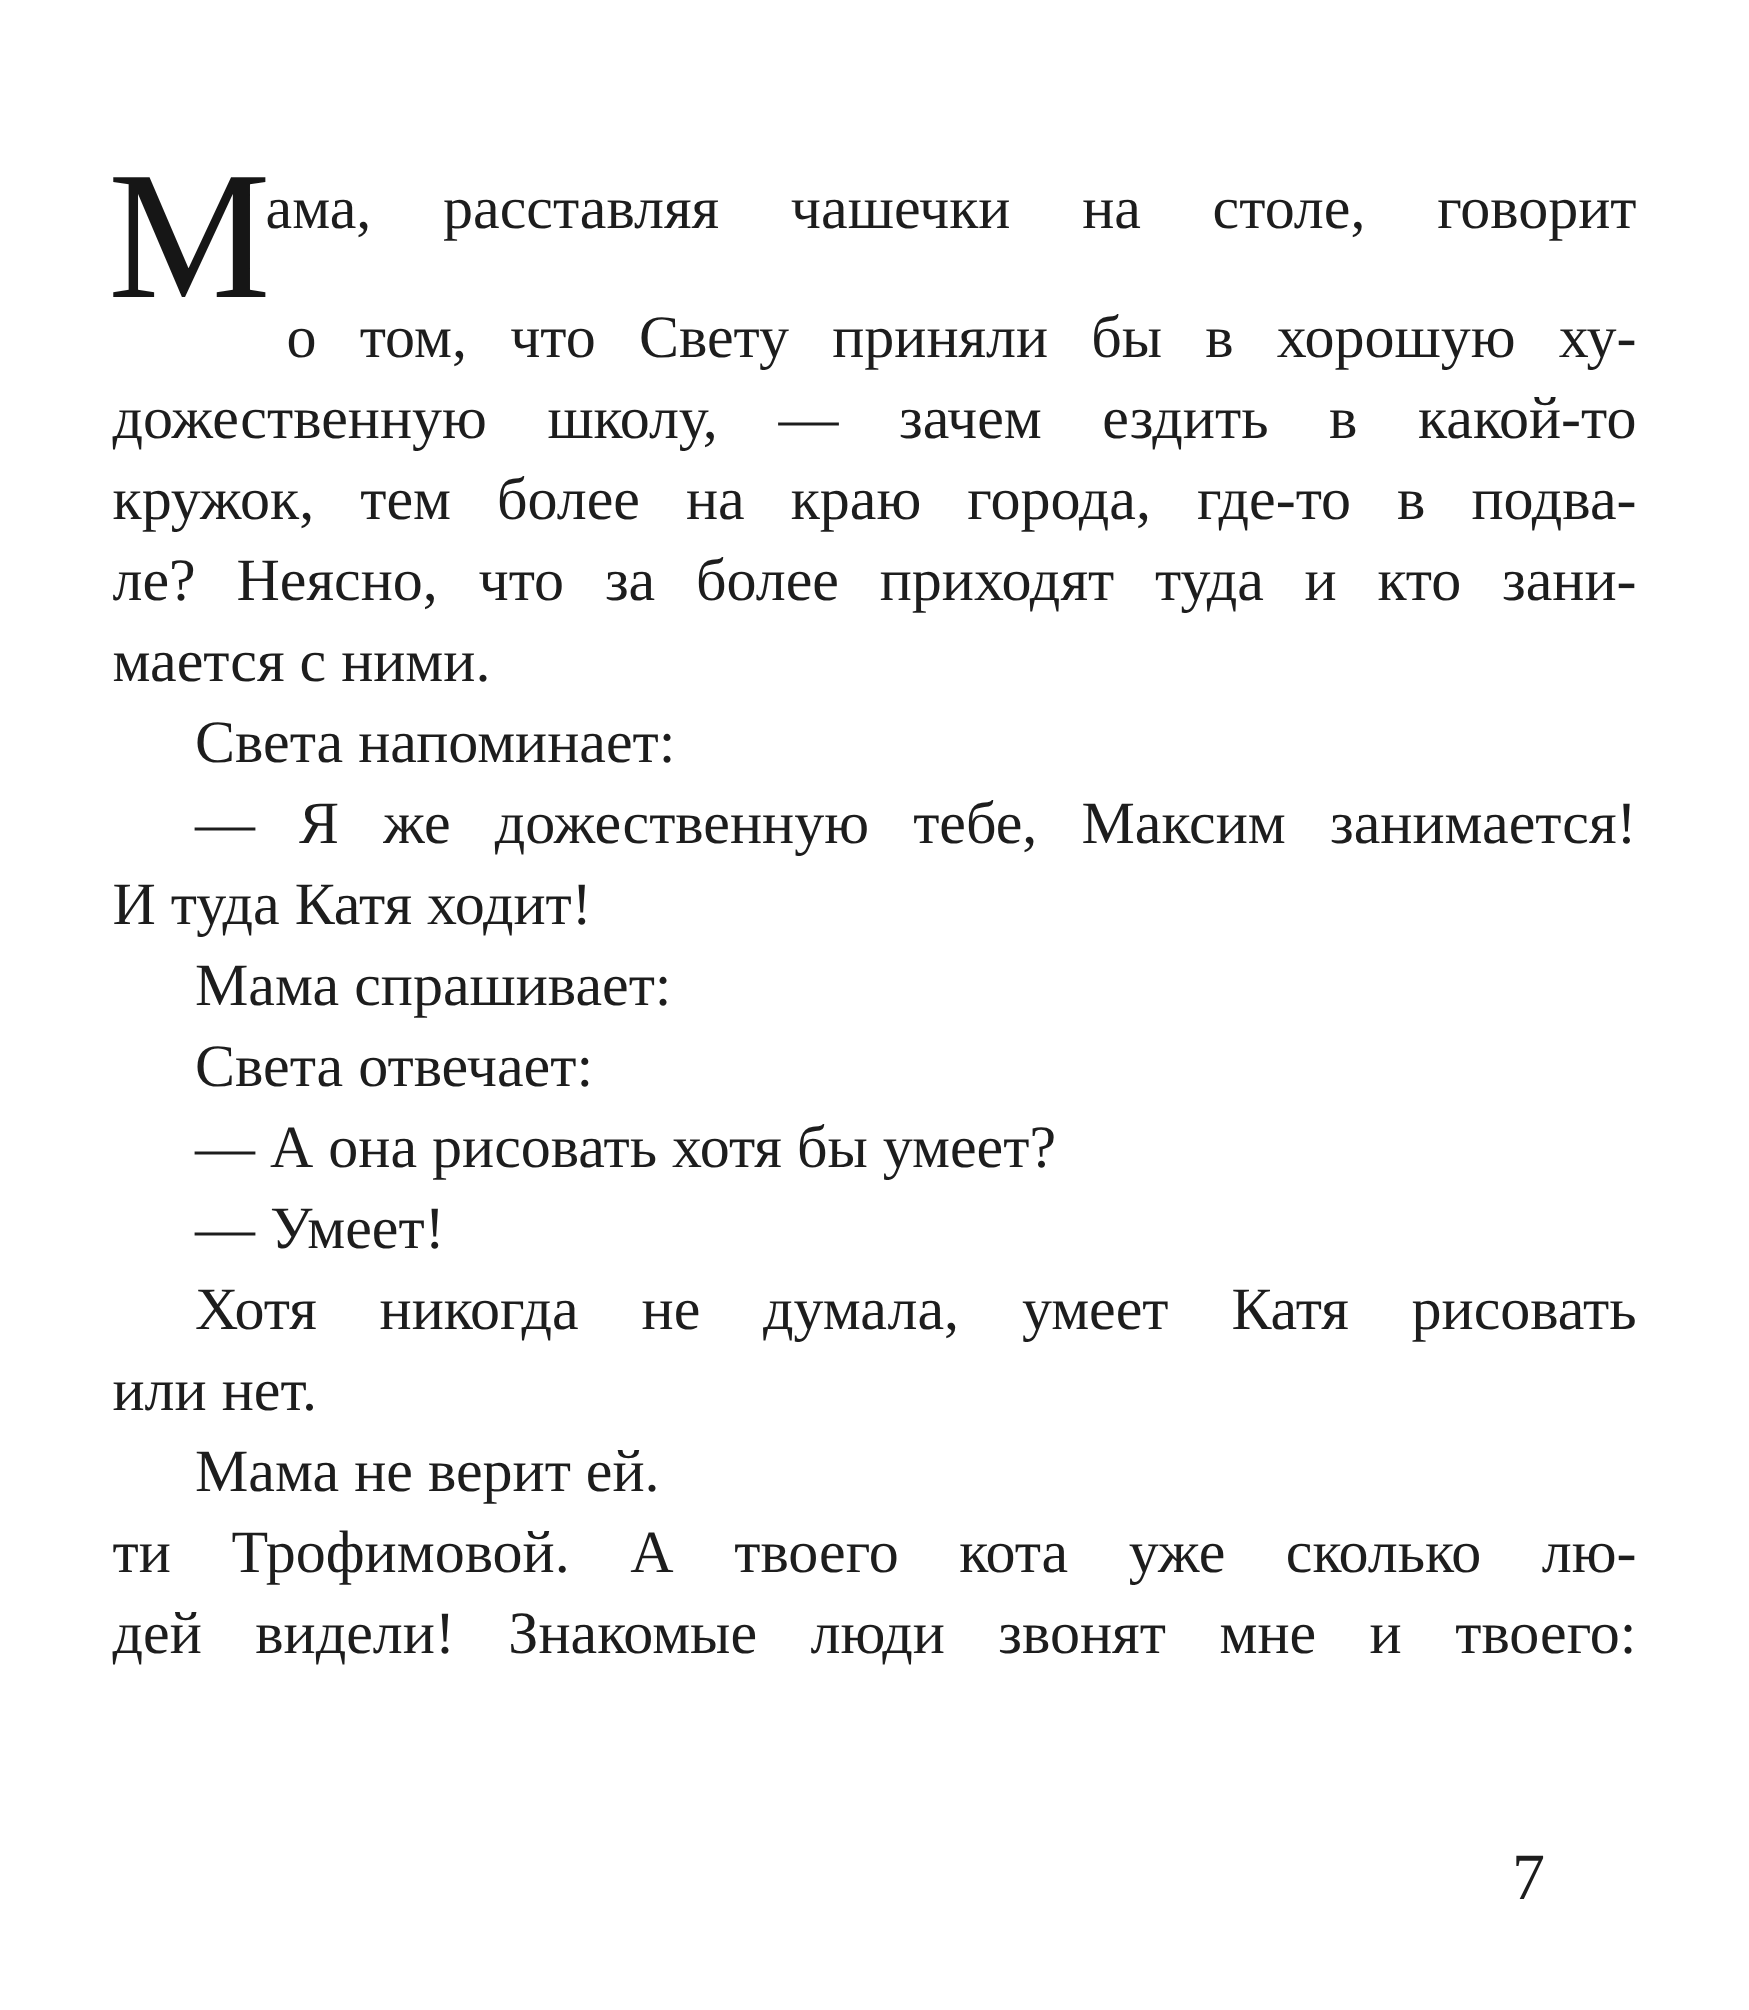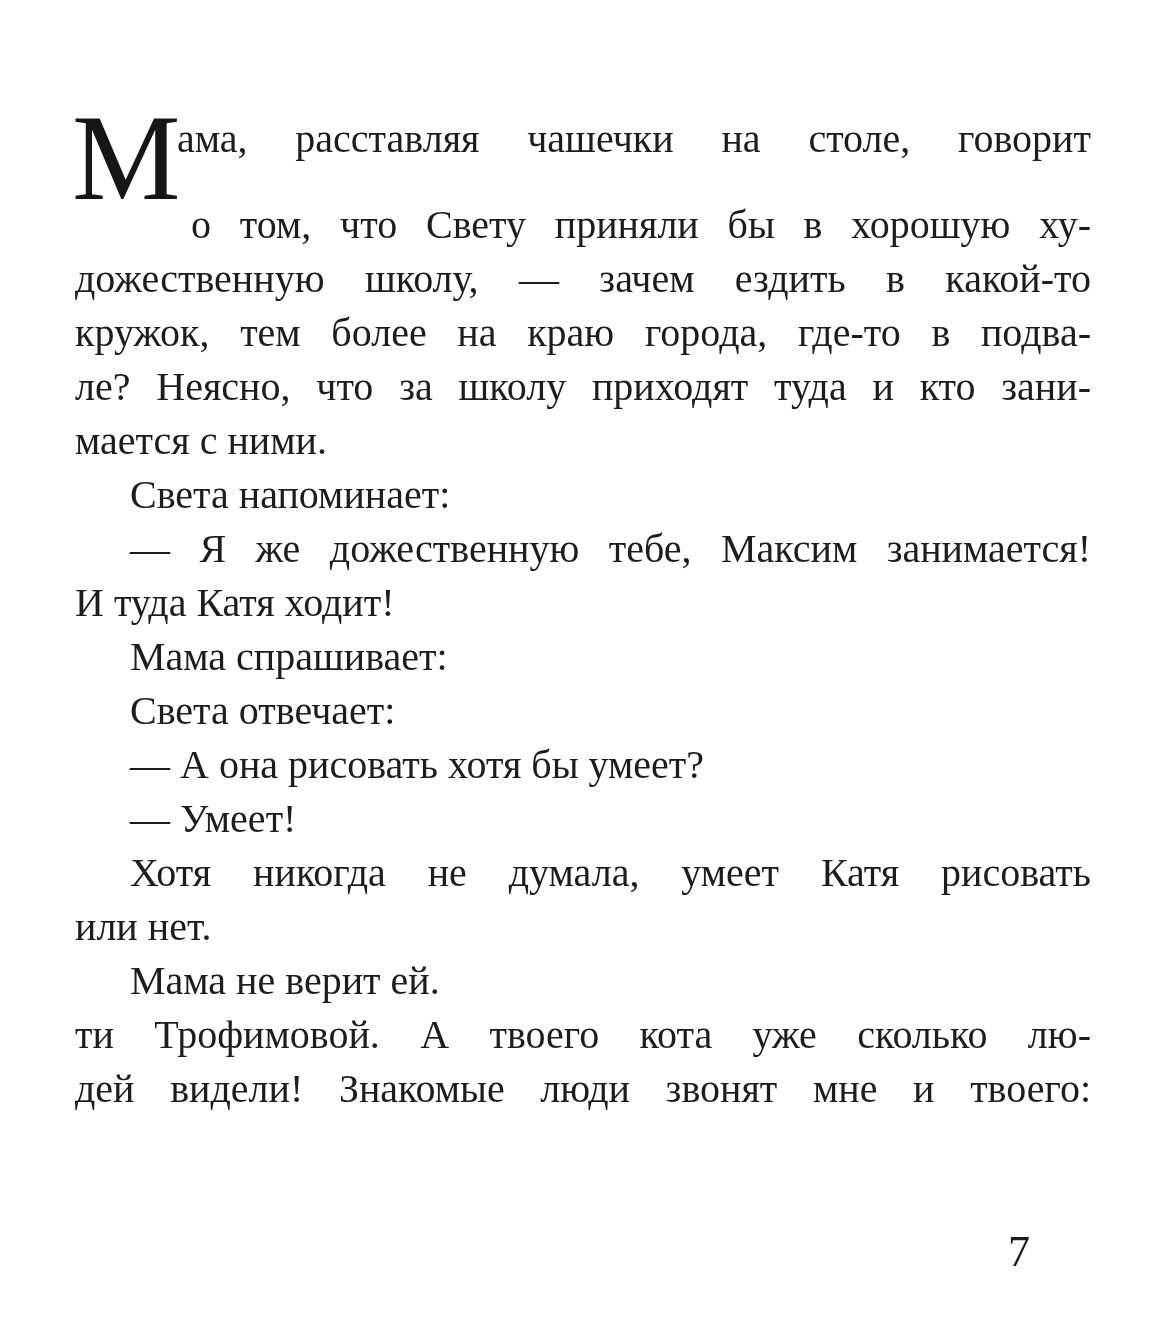--- a/index.html
+++ b/index.html
@@ -57,21 +57,21 @@
 
 <div class="page">
 
   <div class="dropcap">М</div>
 
   <div class="textblock">
     <div class="ln dc1">ама, расставляя чашечки на столе, говорит</div>
     <div class="ln dc2">о том, что Свету приняли бы в хорошую ху-</div>
     <div class="ln">дожественную школу, — зачем ездить в какой-то</div>
     <div class="ln">кружок, тем более на краю города, где-то в подва-</div>
-    <div class="ln">ле? Неясно, что за школу приходят туда и кто зани-</div>
+    <div class="ln">ле? Неясно, что за более приходят туда и кто зани-</div>
     <div class="ln left">мается с ними.</div>
     <div class="ln left indent">Света напоминает:</div>
     <div class="ln indent">— Я же дожественную тебе, Максим занимается!</div>
     <div class="ln left">И туда Катя ходит!</div>
     <div class="ln left indent">Мама спрашивает:</div>
     <div class="ln left indent">Света отвечает:</div>
     <div class="ln left indent">— А она рисовать хотя бы умеет?</div>
     <div class="ln left indent">— Умеет!</div>
     <div class="ln indent">Хотя никогда не думала, умеет Катя рисовать</div>
     <div class="ln left">или нет.</div>

